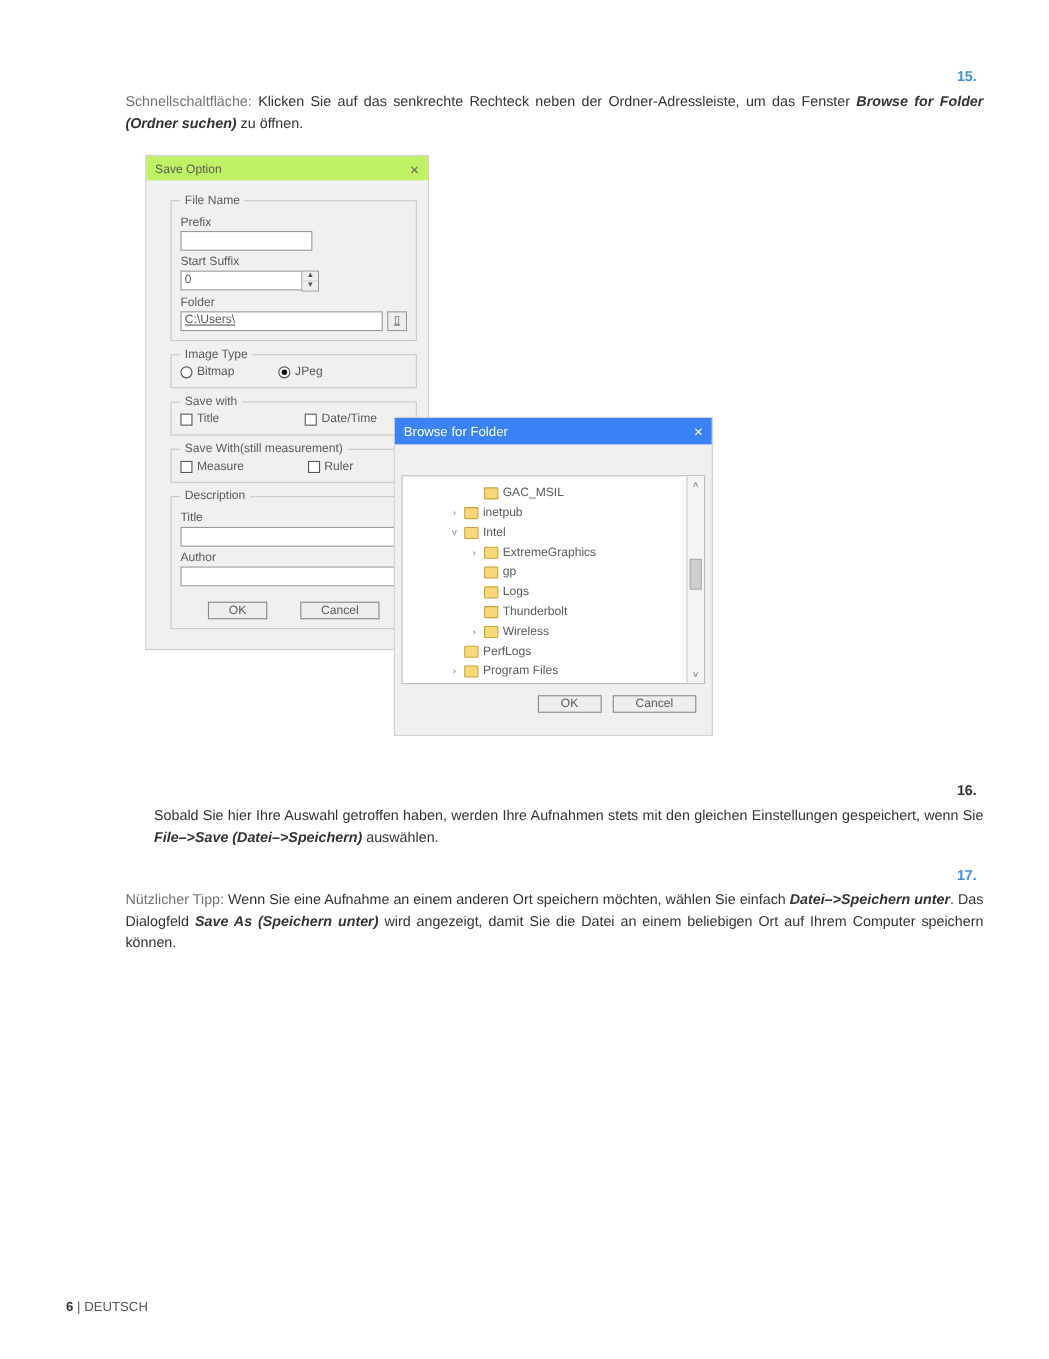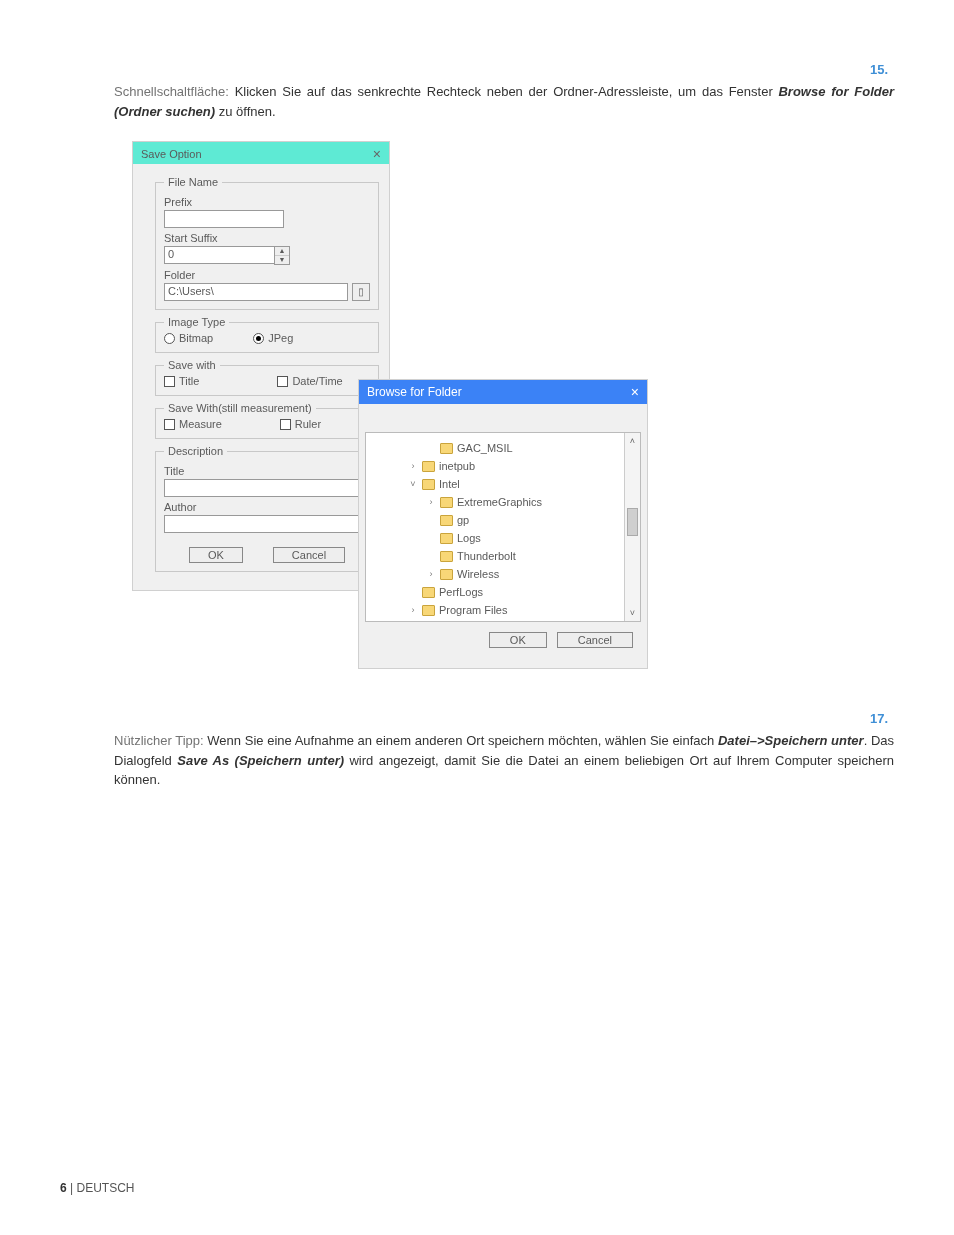--- a/index.html
+++ b/index.html
@@ -50,21 +50,21 @@
     font-family: "Segoe UI", Arial, sans-serif;
     font-size: 11px;
     color: #5a5a5a;
   }
   .dlg-save { width: 258px; }
   .dlg-title {
     display: flex;
     justify-content: space-between;
     align-items: center;
     padding: 4px 8px 2px 8px;
-    background: #5eead4;
+    background: #bef264;
   }
   .dlg-close { font-size: 14px; cursor: pointer; color:#666; }
   .dlg-body-save { padding: 6px 10px 12px 22px; }
   fieldset.grp {
     border: 1px solid #c8c8c8;
     margin: 6px 0 6px 0;
     padding: 4px 8px 8px 8px;
   }
   fieldset.grp legend { padding: 0 4px; color:#5a5a5a; }
   .lbl { display:block; margin-top:4px; margin-bottom:2px; }
@@ -80,21 +80,21 @@
   .suffix-row .textbox { width: 110px; border-right:none; }
   .spinner {
     display:flex; flex-direction:column;
     border:1px solid #999; width:16px;
   }
   .spinner .arrow {
     flex:1; font-size:7px; text-align:center; line-height:8px;
     background:#eee; border-bottom:1px solid #ccc; cursor:pointer;
   }
   .spinner .arrow:last-child { border-bottom:none; }
-  .folder-row { display:flex; align-items:stretch; gap:4px; }
+  .folder-row { display:flex; align-items:stretch; gap:4px;text-decoration:underline; }
   .folder-row .textbox { flex:1; }
   .browse-btn {
     width:18px; border:1px solid #999; background:#eee;
     font-size:10px; text-align:center; line-height:16px; cursor:pointer;
   }
   .row2 { display:flex; gap:40px; align-items:center; }
   .radio, .chk { display:flex; align-items:center; gap:4px; }
   .radio .circle {
     width:11px; height:11px; border:1px solid #555; border-radius:50%;
     display:flex; align-items:center; justify-content:center; background:#fff;
@@ -315,20 +315,26 @@
           </div>
         </div>
         <div class="browse-btn-row">
           <div class="btn">OK</div>
           <div class="btn">Cancel</div>
         </div>
       </div>
     </div>
   </div>
 
+  <div class="item" style="margin-left:80px;">
+    <div class="item-num" style="color:#333;">16.</div>
+    <div class="item-body">
+      <span>Sobald Sie hier Ihre Auswahl getroffen haben, werden Ihre Aufnahmen stets mit den gleichen Einstellungen gespeichert, wenn Sie </span><span class="bold-black">File–&gt;Save (Datei–&gt;Speichern)</span><span> auswählen.</span>
+    </div>
+  </div>
 
   <div class="item" style="margin-left:54px;">
     <div class="item-num">17.</div>
     <div class="item-body">
       <span class="bold-blue">Nützlicher Tipp:</span><span> Wenn Sie eine Aufnahme an einem anderen Ort speichern möchten, wählen Sie einfach </span><span class="bold-black">Datei–&gt;Speichern unter</span><span>. Das Dialogfeld </span><span class="bold-black">Save As (Speichern unter)</span><span> wird angezeigt, damit Sie die Datei an einem beliebigen Ort auf Ihrem Computer speichern können.</span>
     </div>
   </div>
 
   <div class="footer">
     <span class="pg">6</span><span> | </span><span>DEUTSCH</span>

